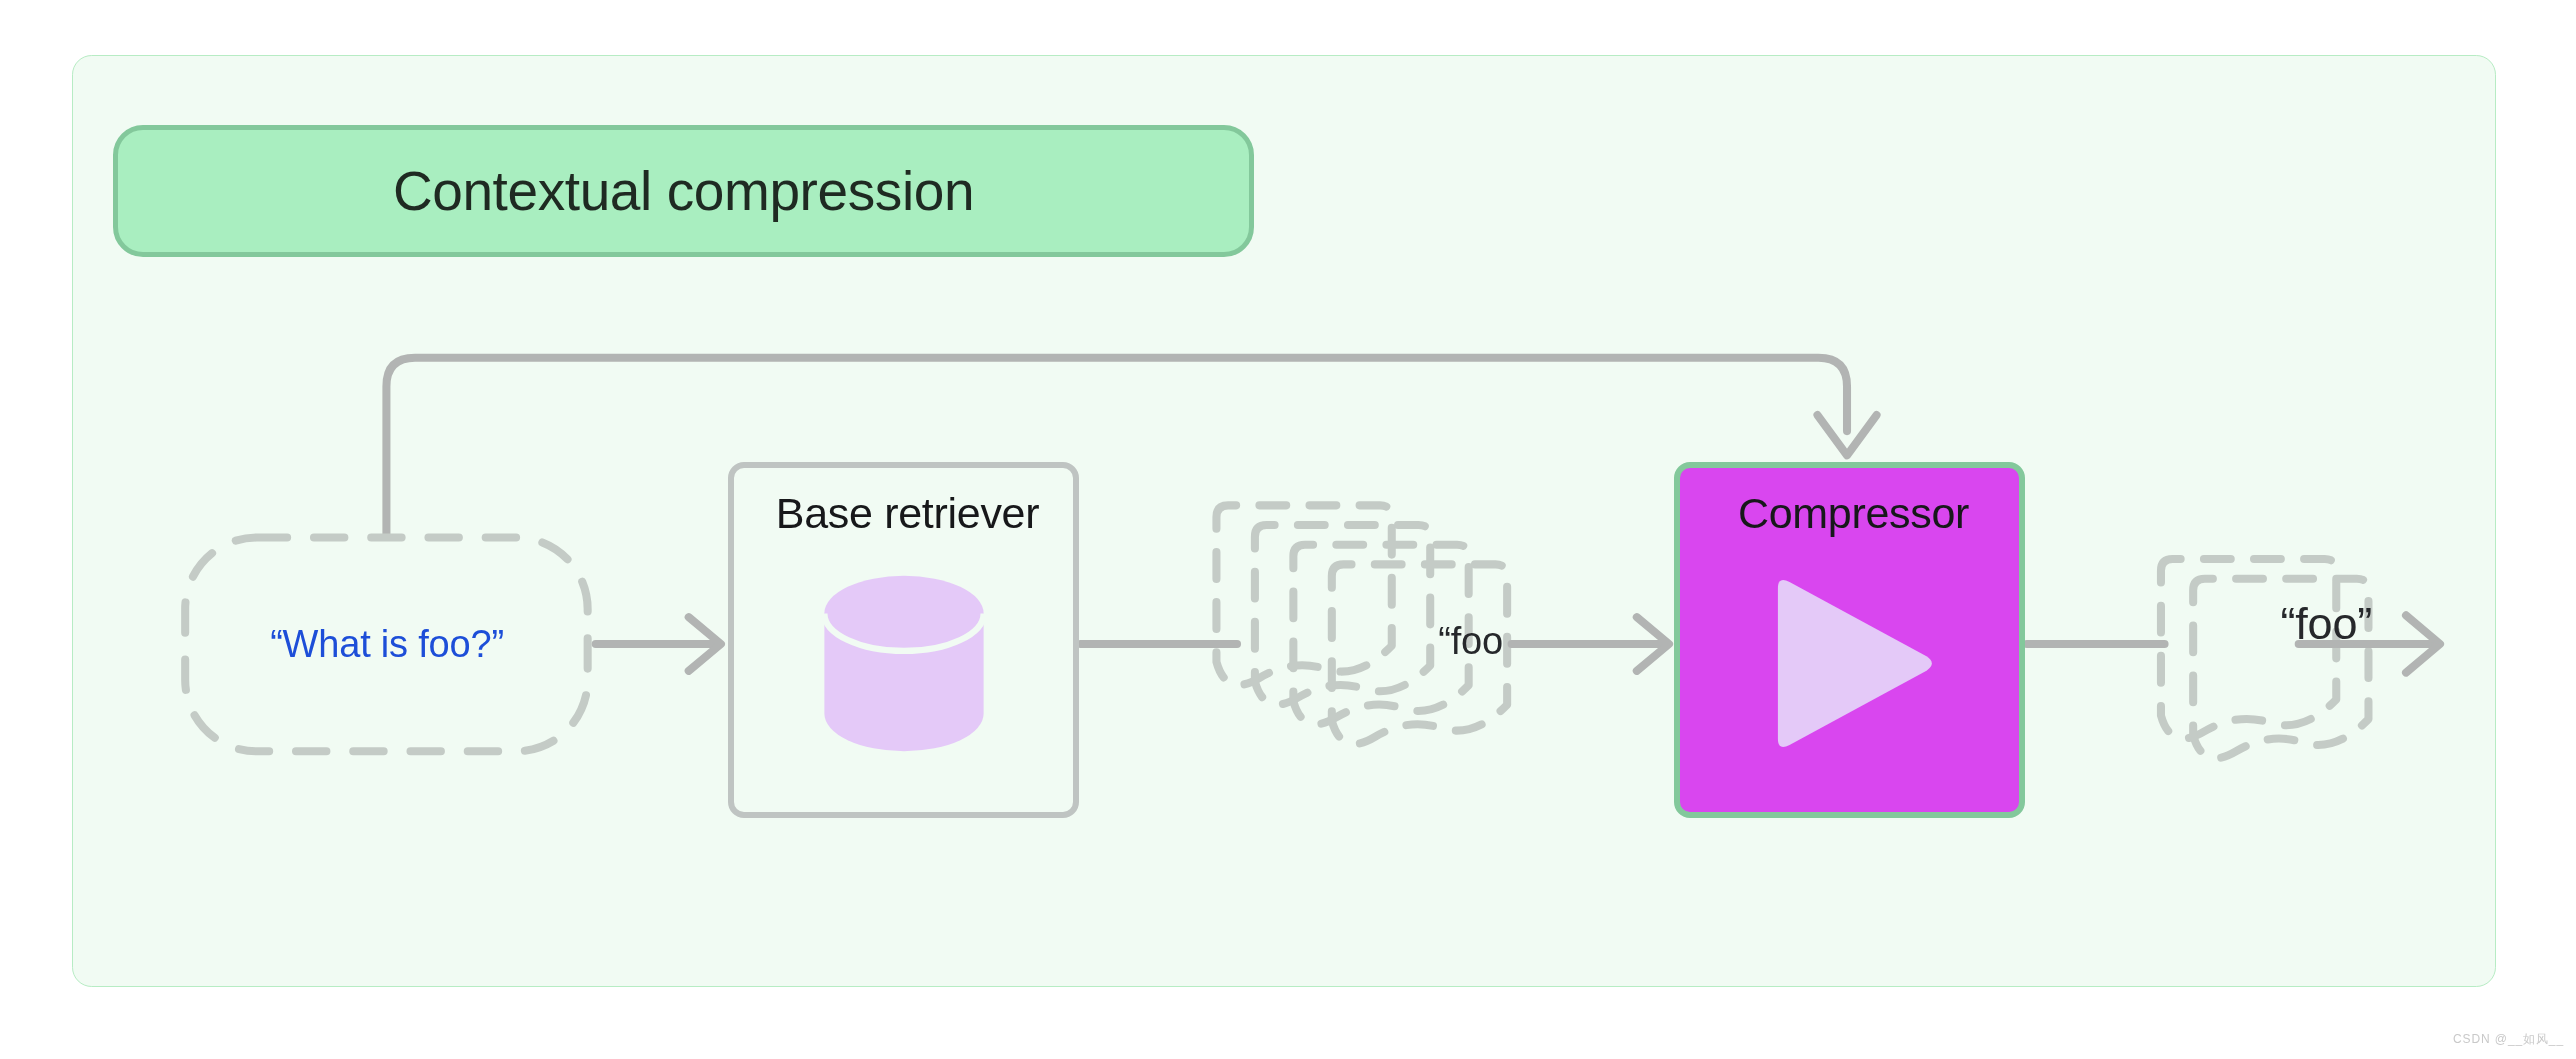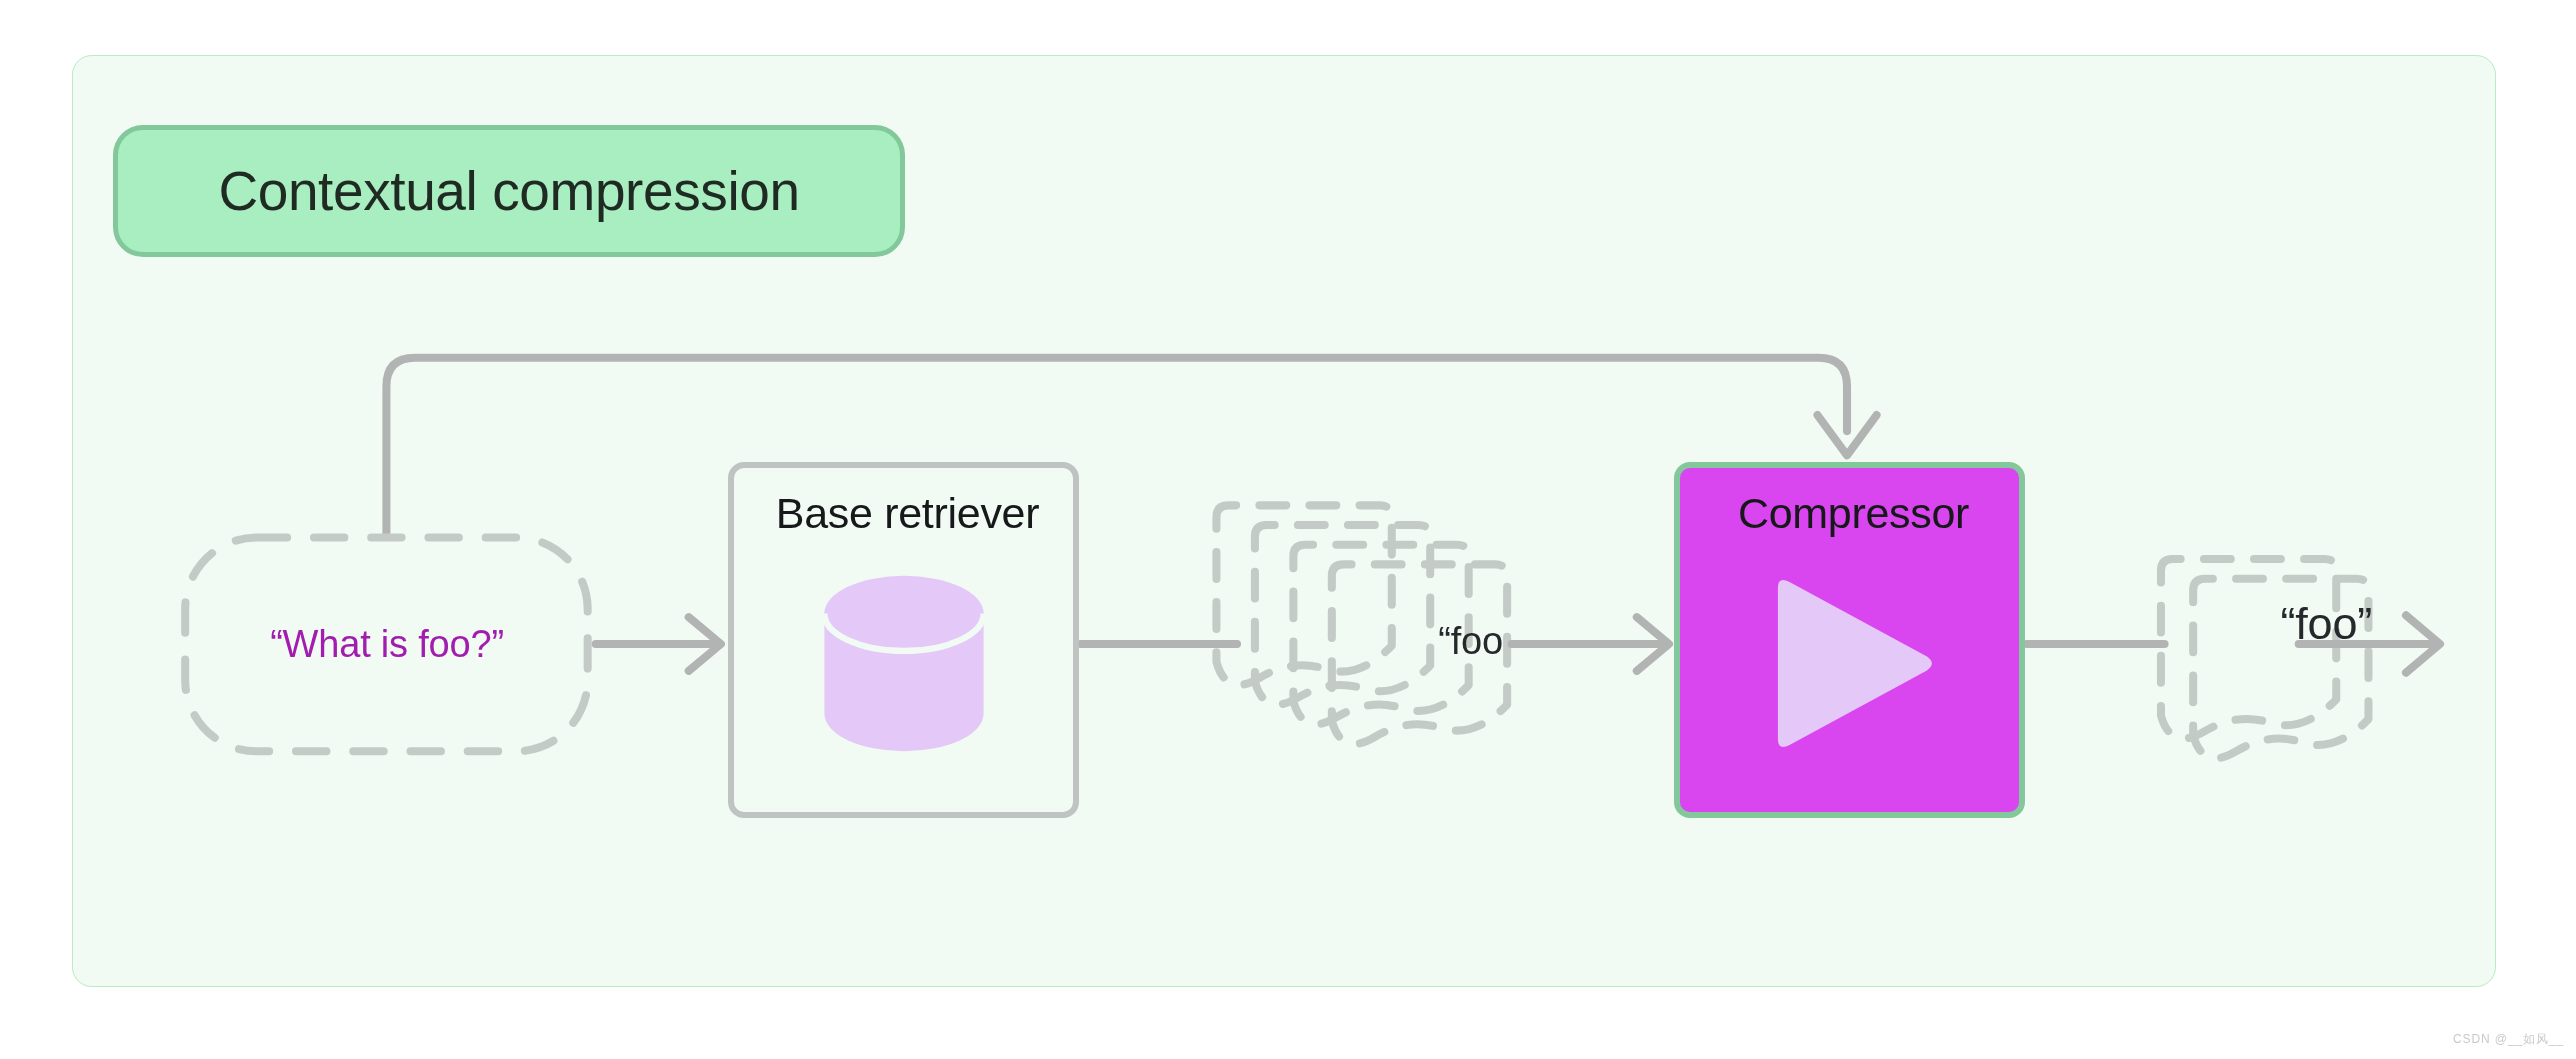--- a/index.html
+++ b/index.html
@@ -31,21 +31,21 @@
     background: #f1fbf3;
     border: 1.8px solid #b7ecc4;
     border-radius: 19.7px;
   }
 
   
   #title-pill {
     position: absolute;
     left: 113px;
     top: 125px;
-    width: 792px;
+    width: 1141px;
     height: 132px;
     box-sizing: border-box;
     background: #a9eec0;
     border: 5.4px solid #83c89b;
     border-radius: 30px;
     display: flex;
     align-items: center;
     justify-content: center;
   }
   #title-pill .label {
@@ -118,21 +118,21 @@
     width: 410px;
     height: 221px;
   }
   #query-node .qlabel {
     position: absolute;
     left: 0; right: 0; top: 0; bottom: 0;
     display: flex;
     align-items: center;
     justify-content: center;
     font-size: 38px;
-    color: #a21caf;
+    color: #1d4ed8;
     letter-spacing: -0.2px;
     white-space: nowrap;
   }
 
   
   .doc-text {
     position: absolute;
     text-align: right;
     color: #26282b;
     letter-spacing: -0.2px;

